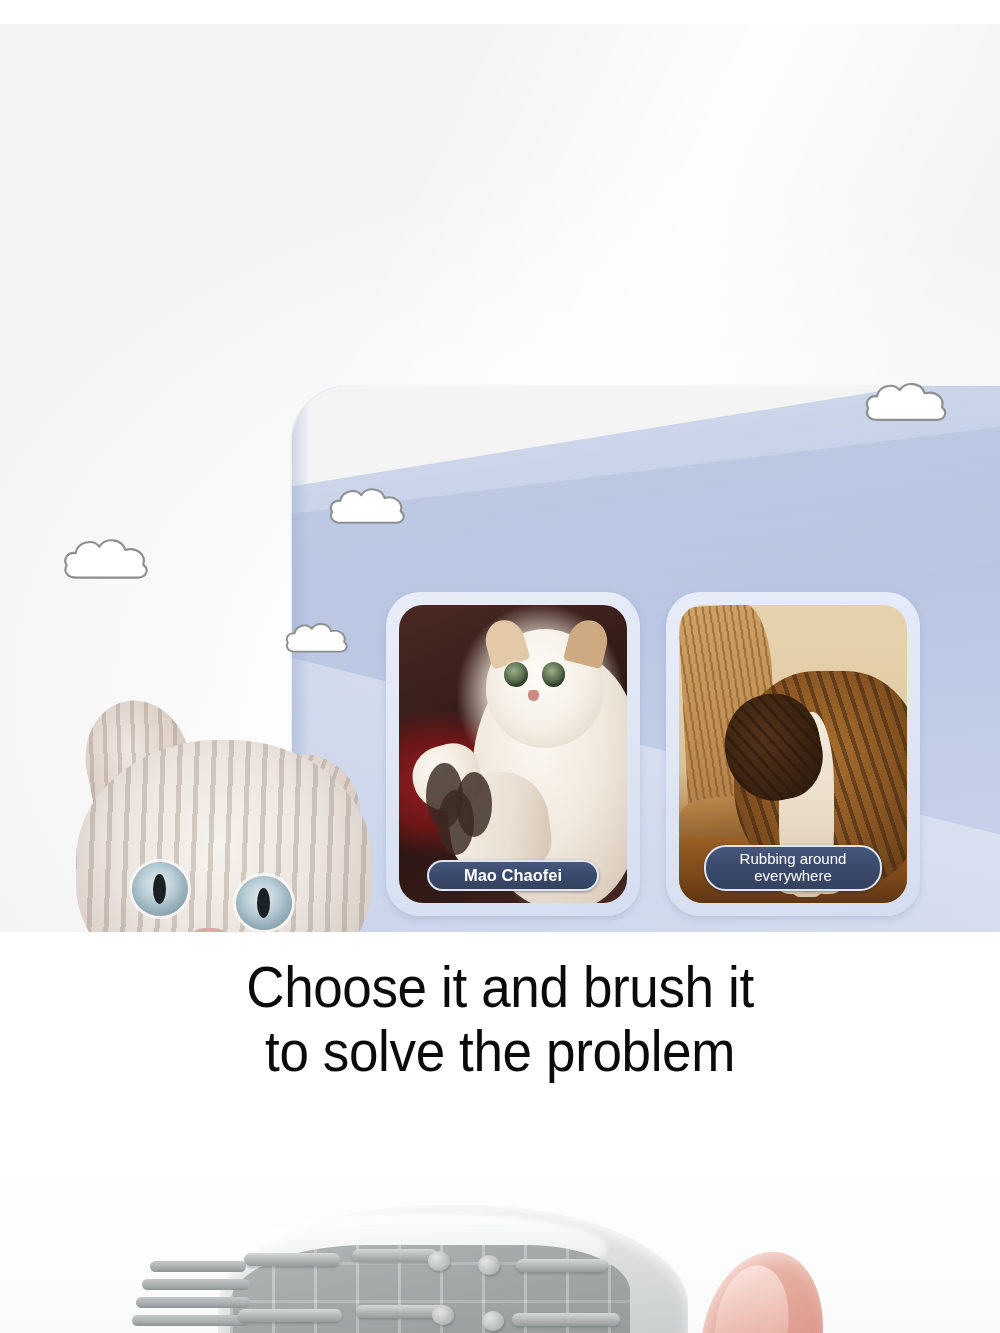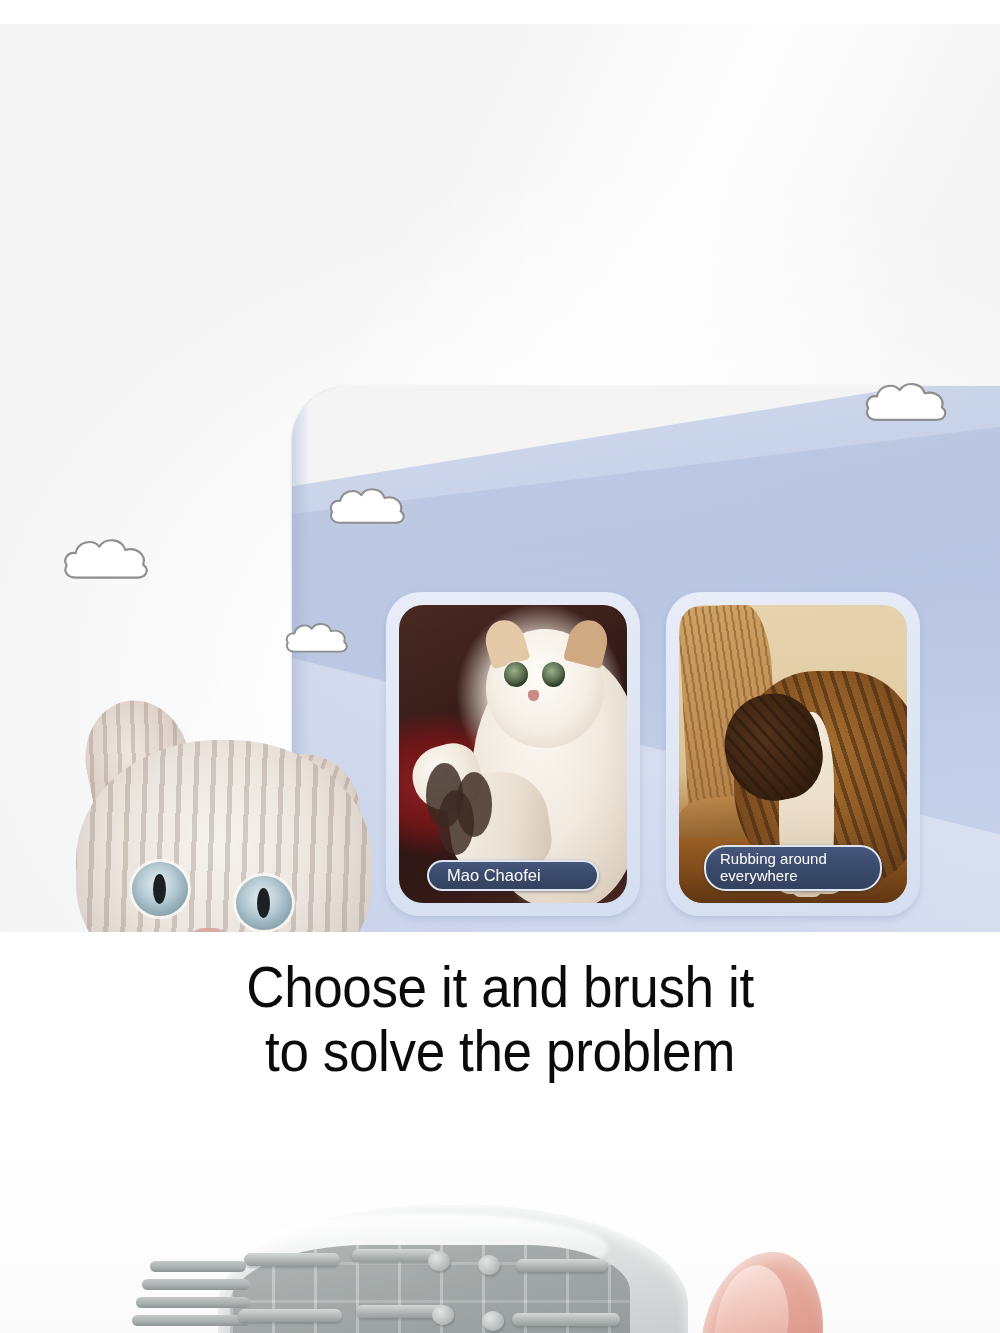--- a/index.html
+++ b/index.html
@@ -140,20 +140,21 @@
     overflow: hidden;
   }
 
   
   .ph1 {
     background:
       radial-gradient(ellipse 120px 130px at 62% 30%, #f3ece4 0%, #e6dcd0 38%, rgba(230,220,208,0) 70%),
       radial-gradient(ellipse 90px 150px at 70% 72%, #e9e0d4 0%, rgba(233,224,212,0) 72%),
       radial-gradient(ellipse 140px 90px at 18% 60%, #8e1f22 0%, #6d1618 48%, rgba(109,22,24,0) 82%),
       linear-gradient(155deg, #4a2a23 0%, #3a1f1b 28%, #2a1513 55%, #351b17 78%, #472722 100%);
+    font-weight: bold;
   }
   .ph1 .body {
     position: absolute; right: -6%; top: 16%;
     width: 74%; height: 86%;
     border-radius: 48% 42% 40% 50%;
     background: radial-gradient(ellipse at 40% 30%, #fbf7f1 0%, #f1e9de 45%, #ddd0c0 78%, #c9b9a6 100%);
     filter: blur(0.6px);
   }
   .ph1 .head {
     position: absolute; left: 38%; top: 8%;
@@ -275,21 +276,21 @@
     transform: translateX(-50%);
     min-width: 172px;
     padding: 5px 18px;
     box-sizing: border-box;
     background: linear-gradient(180deg, #46577c 0%, #3a4a6b 48%, #33425f 100%);
     border: 2px solid #dfe6f2;
     border-radius: 22px;
     color: #ffffff;
     font-size: 16.5px;
     line-height: 1.06;
-    text-align: left;
+    text-align: center;
     white-space: nowrap;
     box-shadow: 0 1px 3px rgba(30,40,60,0.45);
   }
   .pill.two-line {
     white-space: normal;
     font-size: 15px;
     line-height: 1.12;
     padding: 4px 14px;
     min-width: 178px;
   }

